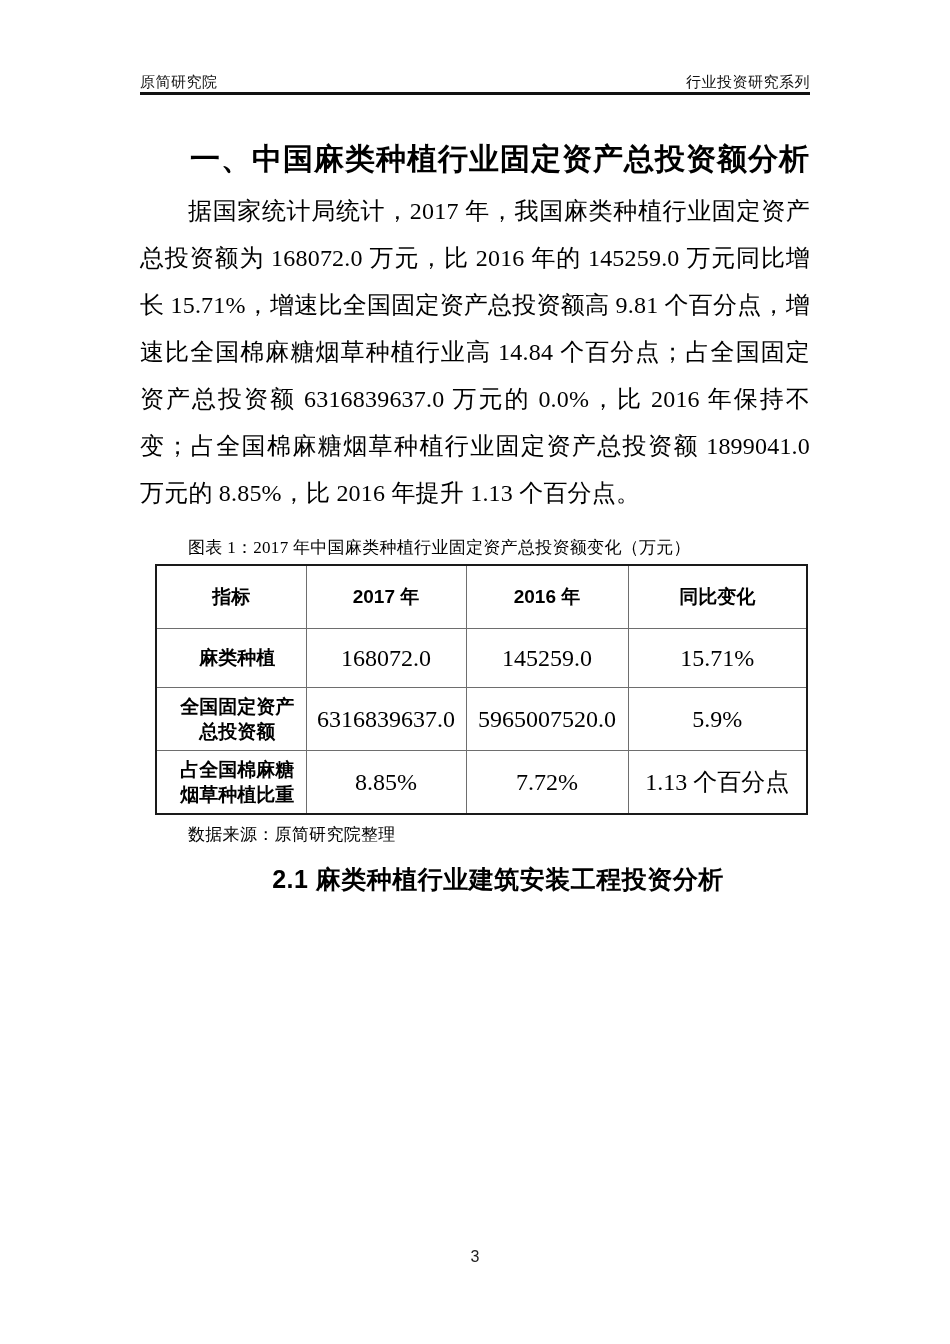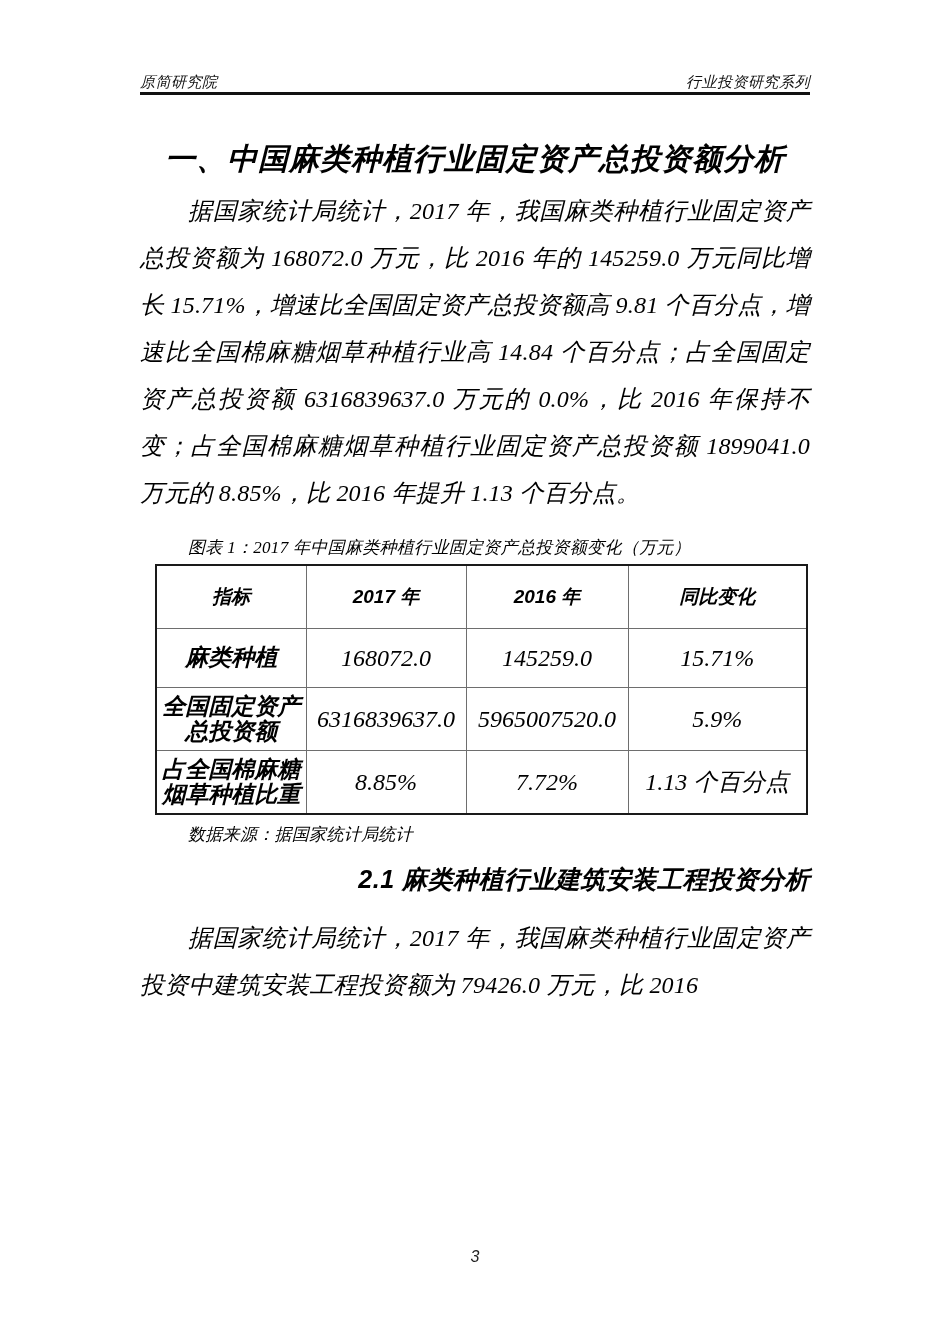--- a/index.html
+++ b/index.html
@@ -13,21 +13,20 @@
     position: relative;
     font-family: "Liberation Serif", "DejaVu Serif", serif;
     color: #000000;
     overflow: hidden;
   }
   .page {
     position: absolute;
     left: 0; top: 0;
     width: 950px;
     height: 1344px;
-    font-style: italic;
   }
 
   
   .page-header {
     position: absolute;
     left: 140px;
     top: 62px;
     width: 670px;
     height: 30px;
     display: flex;
@@ -51,30 +50,30 @@
   .content {
     position: absolute;
     left: 140px;
     top: 120px;
     width: 670px;
   }
 
   h1.section-title {
     font-size: 30px;
     font-weight: bold;
-    text-align: center;
+    text-align: right;
     margin: 18px 0 8px 0;
     letter-spacing: 1px;
     line-height: 1.4;
     font-family: "Liberation Sans", "DejaVu Sans", sans-serif;
   }
   h2.sub-title {
     font-size: 25px;
     font-weight: bold;
-    text-align: right;
+    text-align: center;
     margin: 16px 0 18px 0;
     padding-left: 46px;
     letter-spacing: 0.5px;
     line-height: 1.4;
     font-family: "Liberation Sans", "DejaVu Sans", sans-serif;
   }
 
   p.body-text {
     font-size: 24px;
     line-height: 47px;
@@ -118,23 +117,24 @@
     font-weight: normal;
   }
   table.data-table th {
     font-weight: bold;
     font-size: 19px;
     padding: 18px 4px;
     font-family: "Liberation Sans", "DejaVu Sans", sans-serif;
   }
   table.data-table td.label-cell {
     font-weight: bold;
-    font-size: 23px;
+    font-size: 19px;
     font-family: "Liberation Sans", "DejaVu Sans", sans-serif;
     line-height: 25px;
+    padding-left: 16px;
   }
   table.data-table tr.tall td { height: 46px; }
 
   .source-note {
     font-size: 17px;
     margin: 8px 0 0 0;
     padding-left: 48px;
     letter-spacing: 0.3px;
   }
 
@@ -199,24 +199,23 @@
         </tr>
         <tr>
           <td class="label-cell">占全国棉麻糖烟草种植比重</td>
           <td>8.85%</td>
           <td>7.72%</td>
           <td>1.13 个百分点</td>
         </tr>
       </tbody>
     </table>
 
-    <div class="source-note">数据来源：据国家统计局统计</div>
+    <div class="source-note">数据来源：原简研究院整理</div>
 
 
     <h2 class="sub-title">2.1  麻类种植行业建筑安装工程投资分析</h2>
 
-    <p class="body-text">据国家统计局统计，2017 年，我国麻类种植行业固定资产投资中建筑安装工程投资额为 79426.0 万元，比 2016</p>
 
   </div>
 
   <div class="page-number">3</div>
 
 </div>
 
 </body></html>

